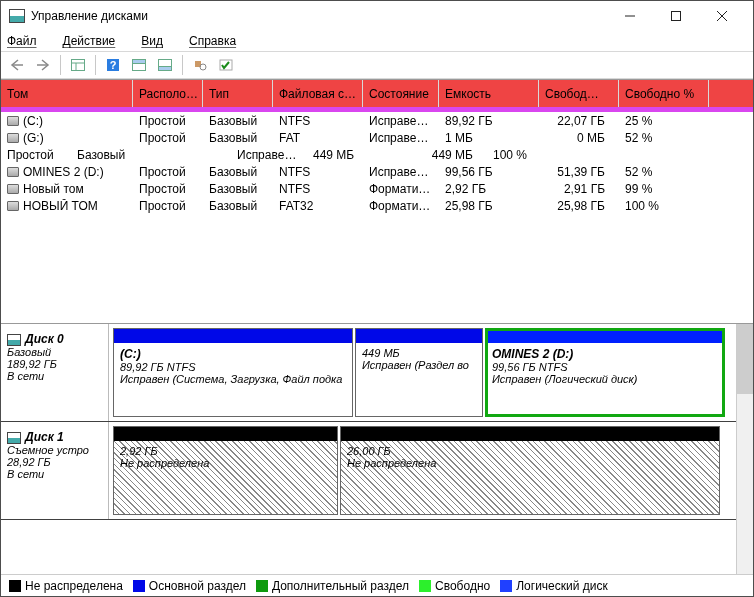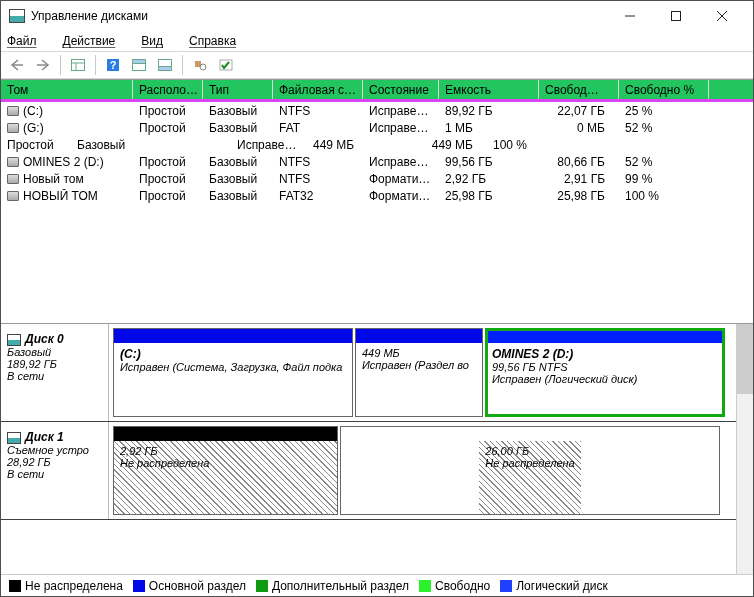--- a/index.html
+++ b/index.html
@@ -12,21 +12,21 @@
   .winbtn { width: 46px; height: 30px; display: flex; align-items: center; justify-content: center; font-size: 14px; }
   .winbtn svg { stroke: #222; stroke-width: 1; fill: none; }
   .menubar { height: 20px; display: flex; align-items: center; padding: 0 6px; gap: 26px; font-size: 12px; }
   .menuitem { text-decoration: underline; text-decoration-color: rgba(0,0,0,0.6); text-underline-offset: 2px; cursor: default; }
   .menuitem::first-letter { }
   .toolbar { height: 28px; border-top: 1px solid #d8d8d8; border-bottom: 1px solid #d8d8d8; display: flex; align-items: center; padding: 0 4px; gap: 2px; }
   .tbtn { width: 24px; height: 22px; display: flex; align-items: center; justify-content: center; border: 1px solid transparent; }
   .tsep { width: 1px; height: 20px; background: #c8c8c8; margin: 0 3px; }
   .main { flex: 1; display: flex; flex-direction: column; border-top: 1px solid #999; }
   .listview { height: 244px; overflow: hidden; border-bottom: 1px solid #999; }
-  .listhead { display: flex; height: 22px; background: #22c55e; border-bottom: 3px solid #d946ef; }
+  .listhead { display: flex; height: 32px; background: #ef4444; border-bottom: 5px solid #d946ef; }
   .colh { border-right: 1px solid #d8d8d8; padding: 2px 6px; font-size: 12px; overflow: hidden; white-space: nowrap; text-overflow: ellipsis; display: flex; align-items: center; }
   .listbody { }
   .row { display: flex; height: 17px; align-items: center; }
   .cell { padding: 0 6px; font-size: 12px; overflow: hidden; white-space: nowrap; text-overflow: ellipsis; }
   .volicon { width: 12px; height: 10px; border: 1px solid #666; background: linear-gradient(#ddd, #aaa); display: inline-block; margin-right: 4px; vertical-align: middle; border-radius: 1px; }
   .graphview { flex: 1; display: flex; overflow: hidden; }
   .disks { flex: 1; overflow: hidden; }
   .diskrow { height: 98px; border-bottom: 1px solid #404040; display: flex; font-style: italic; }
   .diskinfo { width: 108px; border-right: 1px solid #bbb; padding: 8px 6px; font-size: 11px; }
   .diskinfo .dicon { width: 14px; height: 12px; border: 1px solid #444; background: linear-gradient(#fff 50%, #4aa 50%); display: inline-block; margin-right: 4px; vertical-align: middle; }
@@ -178,21 +178,21 @@
             <div class="cell c6">449 МБ</div>
             <div class="cell c7">100 %</div>
           </div>
           <div class="row">
             <div class="cell c0"><span class="volicon"></span><span>OMINES 2 (D:)</span></div>
             <div class="cell c1">Простой</div>
             <div class="cell c2">Базовый</div>
             <div class="cell c3">NTFS</div>
             <div class="cell c4">Исправен…</div>
             <div class="cell c5">99,56 ГБ</div>
-            <div class="cell c6">80,66 ГБ</div>
+            <div class="cell c6">51,39 ГБ</div>
             <div class="cell c7">52 %</div>
           </div>
           <div class="row">
             <div class="cell c0"><span class="volicon"></span><span>Новый том</span></div>
             <div class="cell c1">Простой</div>
             <div class="cell c2">Базовый</div>
             <div class="cell c3">NTFS</div>
             <div class="cell c4">Формати…</div>
             <div class="cell c5">2,92 ГБ</div>
             <div class="cell c6">2,91 ГБ</div>
@@ -218,20 +218,21 @@
               <div><span class="dicon"></span><span class="dtitle">Диск 0</span></div>
               <div>Базовый</div>
               <div>189,92 ГБ</div>
               <div>В сети</div>
             </div>
             <div class="diskparts">
               <div class="part" style="width: 240px;">
                 <div class="partheader" style="background:#0008e8"></div>
                 <div class="partbody">
                   <div class="pttitle">(C:)</div>
+                  <div>89,92 ГБ NTFS</div>
                   <div>Исправен (Система, Загрузка, Файл подка</div>
                 </div>
               </div>
               <div class="part" style="width: 128px;">
                 <div class="partheader" style="background:#0008e8"></div>
                 <div class="partbody">
                   <div>449 МБ</div>
                   <div>Исправен (Раздел во</div>
                 </div>
               </div>
@@ -253,21 +254,21 @@
               <div>В сети</div>
             </div>
             <div class="diskparts">
               <div class="part" style="width: 225px;">
                 <div class="partheader" style="background:#000"></div>
                 <div class="partbody hatched">
                   <div>2,92 ГБ</div>
                   <div>Не распределена</div>
                 </div>
               </div>
-              <div class="part" style="width: 380px; align-items: center;">
+              <div class="part" style="width: 380px;">
                 <div class="partheader" style="background:#000"></div>
                 <div class="partbody hatched">
                   <div>26,00 ГБ</div>
                   <div>Не распределена</div>
                 </div>
               </div>
             </div>
           </div>
         </div>
       <div class="scrollbar">

